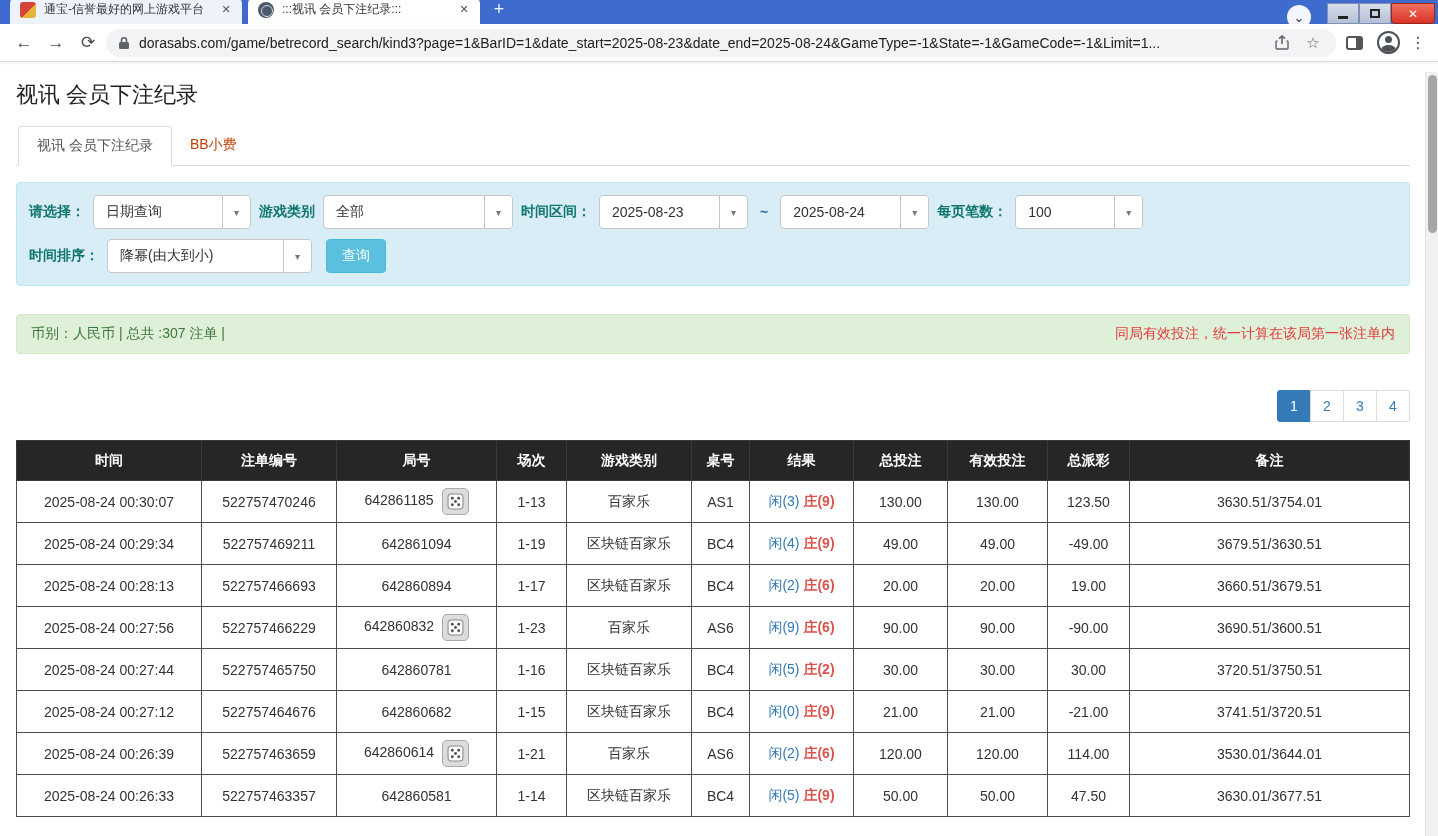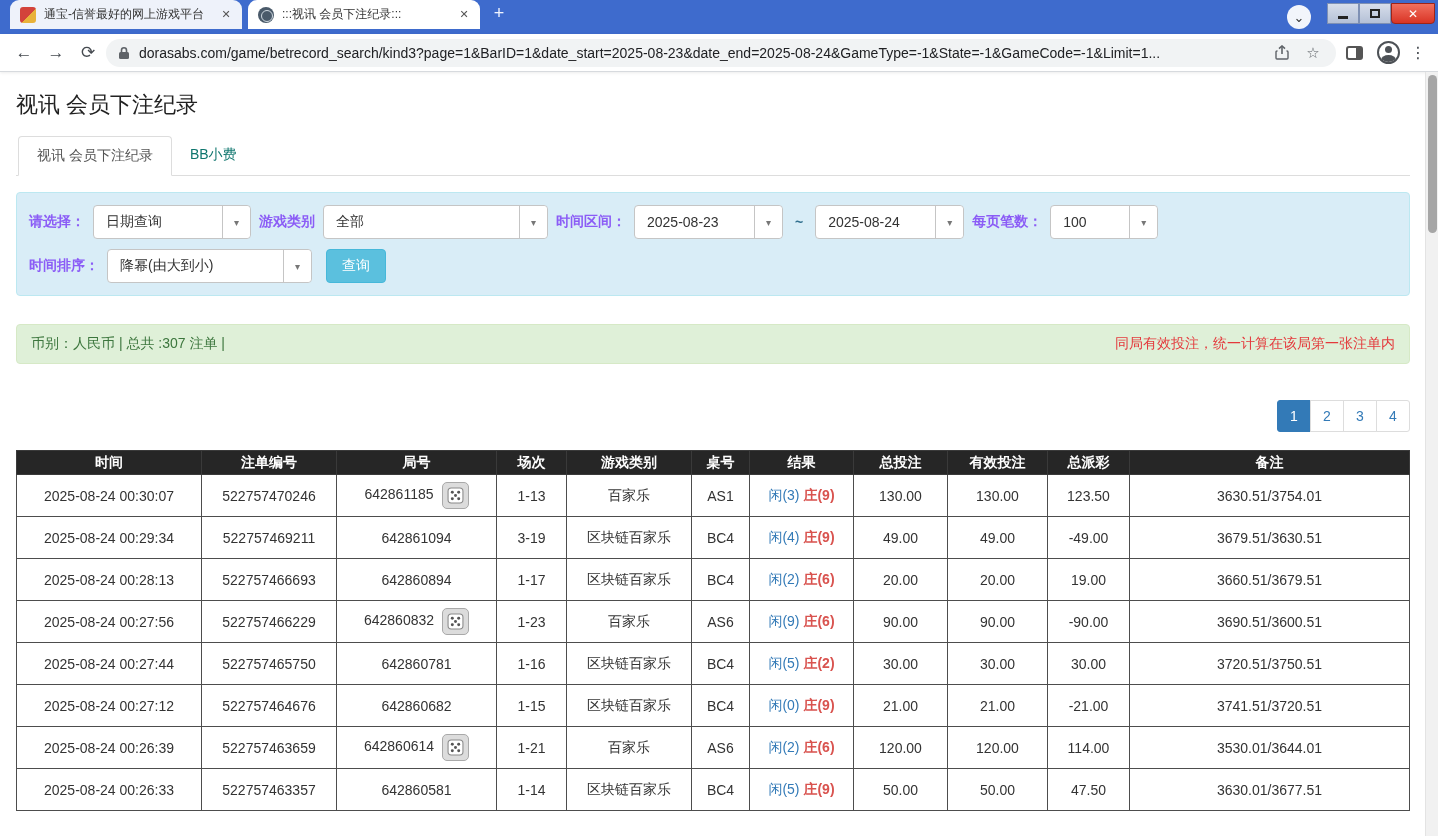--- a/index.html
+++ b/index.html
@@ -1,21 +1,21 @@
 <!DOCTYPE html>
 <html><head>
 <meta charset="utf-8">
 <style>
   * { margin:0; padding:0; box-sizing:border-box; }
   html,body { background:#fff; }
   body { font-family:"Liberation Sans","DejaVu Sans",sans-serif; font-size:14px; color:#333; }
   .screen { position:relative; width:1438px; height:836px; overflow:hidden; background:#fff; }
 
   
-  .tabbar { height:34px; background:#3e6bcd; display:flex; align-items:flex-start; padding-left:10px; position:relative; }
+  .tabbar { height:24px; background:#3e6bcd; display:flex; align-items:flex-end; padding-left:10px; position:relative; }
   .tab { width:232px; height:29px; background:#fff; border-radius:9px 9px 0 0; display:flex; align-items:center; gap:8px; padding:0 8px 0 10px; margin-right:6px; overflow:hidden; }
   .tab.inactive { background:#eef2fa; }
   .tab-title { flex:1; font-size:12px; color:#333; white-space:nowrap; overflow:hidden; text-overflow:ellipsis; }
   .tab-close { width:16px; height:16px; border-radius:50%; display:flex; align-items:center; justify-content:center; font-size:11px; color:#555; flex:0 0 auto; }
   .favicon { width:16px; height:16px; flex:0 0 auto; border-radius:3px; }
   .fav-red { background:linear-gradient(135deg,#d3433b 55%,#e8b23a 55%); }
   .fav-globe { border-radius:50%; background:#4a5a6a; position:relative; }
   .fav-globe::after { content:''; position:absolute; left:3px; top:3px; width:10px; height:10px; border-radius:50%; border:1px solid #cfd8e0; }
   .newtab { width:26px; height:26px; margin-bottom:2px; border-radius:50%; display:flex; align-items:center; justify-content:center; color:#f0f4ff; font-size:18px; }
   .tabbar-right { position:absolute; right:0; top:0; height:34px; display:flex; align-items:flex-start; }
@@ -37,45 +37,45 @@
   .panel-icon::after { content:''; position:absolute; right:0; top:0; bottom:0; width:5px; background:#555; }
   .avatar-icon { width:23px; height:23px; border-radius:50%; border:2px solid #4d5156; position:relative; margin:0 4px; overflow:hidden; }
   .avatar-icon::before { content:''; position:absolute; left:6px; top:3px; width:7px; height:7px; border-radius:50%; background:#4d5156; }
   .avatar-icon::after { content:''; position:absolute; left:2px; top:12px; width:15px; height:10px; border-radius:50% 50% 0 0; background:#4d5156; }
   .menu-dots { width:20px; text-align:center; color:#454a50; font-size:16px; }
 
   
   .page { padding:0 28px 0 16px; }
   .page-title { font-size:22px; font-weight:400; color:#222; margin:18px 0 16px 0; }
   .page-tabs { display:flex; border-bottom:1px solid #ddd; padding-left:2px; }
-  .ptab { padding:10px 18px; font-size:14px; color:#0f766e; cursor:pointer; margin-bottom:-1px; }
+  .ptab { padding:10px 18px; font-size:14px; color:#c2410c; cursor:pointer; margin-bottom:-1px; }
   .ptab.active { color:#555; background:#fff; border:1px solid #ddd; border-bottom:1px solid #fff; border-radius:4px 4px 0 0; }
 
   .filter-panel { background:#d9edf7; border:1px solid #bce8f1; border-radius:4px; margin-top:16px; padding:12px 12px; display:flex; flex-direction:column; gap:10px; }
   .filter-row { display:flex; align-items:center; gap:8px; }
-  .flabel { color:#8b5cf6; font-weight:bold; font-size:14px; white-space:nowrap; }
+  .flabel { color:#0f766e; font-weight:bold; font-size:14px; white-space:nowrap; }
   .select-group { background:#fff; border:1px solid #c5c5c5; border-radius:4px; height:34px; display:flex; align-items:stretch; cursor:pointer; }
   .select-value { display:flex; align-items:center; padding:0 12px; font-size:14px; color:#333; flex:1; white-space:nowrap; }
   .select-caret { width:28px; border-left:1px solid #c5c5c5; display:flex; align-items:center; justify-content:center; color:#777; font-size:10px; background:#fff; border-radius:0 4px 4px 0; }
-  .sg-w130 { width:158px; } .sg-w200 { width:225px; } .sg-w140 { width:149px; } .sg-w90 { width:108px; } .sg-w175 { width:205px; }
+  .sg-w130 { width:158px; } .sg-w200 { width:190px; } .sg-w140 { width:149px; } .sg-w90 { width:128px; } .sg-w175 { width:205px; }
   .tilde { color:#31708f; font-weight:bold; padding:0 4px; }
   .btn-query { background:#5bc0de; color:#fff; border:1px solid #46b8da; border-radius:4px; height:34px; padding:0 15px; font-size:14px; cursor:pointer; margin-left:6px; }
 
   .info-bar { background:#dff0d8; border:1px solid #d6e9c6; border-radius:4px; margin-top:28px; padding:10px 14px; display:flex; justify-content:space-between; align-items:center; font-size:14px; }
   .info-left { color:#3c763d; }
   .info-right { color:#e4393c; }
 
   .pagination { display:flex; justify-content:flex-end; margin:36px 0 18px 0; }
   .page-btn { min-width:34px; height:32px; display:flex; align-items:center; justify-content:center; border:1px solid #ddd; color:#337ab7; font-size:14px; background:#fff; margin-left:-1px; cursor:pointer; }
   .page-btn:first-child { border-radius:3px 0 0 3px; margin-left:0; }
   .page-btn:last-child { border-radius:0 3px 3px 0; }
   .page-btn.active { background:#337ab7; border-color:#337ab7; color:#fff; }
 
   table.records { width:100%; border-collapse:collapse; table-layout:fixed; margin-top:2px; }
-  table.records th { background:#262626; color:#fff; font-size:14px; font-weight:bold; height:24px; border:1px solid #3a3a3a; padding:0 4px; }
+  table.records th { background:#262626; color:#fff; font-size:14px; font-weight:bold; height:40px; border:1px solid #3a3a3a; padding:0 4px; }
   table.records td { border:1px solid #4d4d4d; font-size:14px; color:#333; text-align:center; height:42px; padding:4px 6px; background:#fff; word-break:break-all; }
   td.blue, .res-player { color:#337ab7; }
   td.red { color:#e4393c; }
   .res-banker { color:#d9534f;font-weight:bold; }
   .round-icon { display:inline-flex; align-items:center; justify-content:center; padding:4px; background:#dcdcdc; border:1px solid #a9a9a9; border-radius:5px; margin-left:8px; vertical-align:middle; cursor:pointer; }
 
   
   .scrollbar { position:absolute; right:0; top:72px; bottom:0; width:13px; background:#f1f1f1; border-left:1px solid #e3e3e3; z-index:3; }
   .scroll-thumb { position:absolute; top:3px; left:2px; width:9px; height:158px; background:#a6a6a6; border-radius:5px; }
 </style>
@@ -243,21 +243,21 @@
             <td><span class="res-player">闲(3)</span> <span class="res-banker">庄(9)</span></td>
             <td class="blue">130.00</td>
             <td>130.00</td>
             <td>123.50</td>
             <td>3630.51/3754.01</td>
           </tr>
           <tr>
             <td>2025-08-24 00:29:34</td>
             <td>522757469211</td>
             <td><span>642861094</span></td>
-            <td>3-19</td>
+            <td>1-19</td>
             <td>区块链百家乐</td>
             <td>BC4</td>
             <td><span class="res-player">闲(4)</span> <span class="res-banker">庄(9)</span></td>
             <td class="blue">49.00</td>
             <td>49.00</td>
             <td class="red">-49.00</td>
             <td>3679.51/3630.51</td>
           </tr>
           <tr>
             <td>2025-08-24 00:28:13</td>

